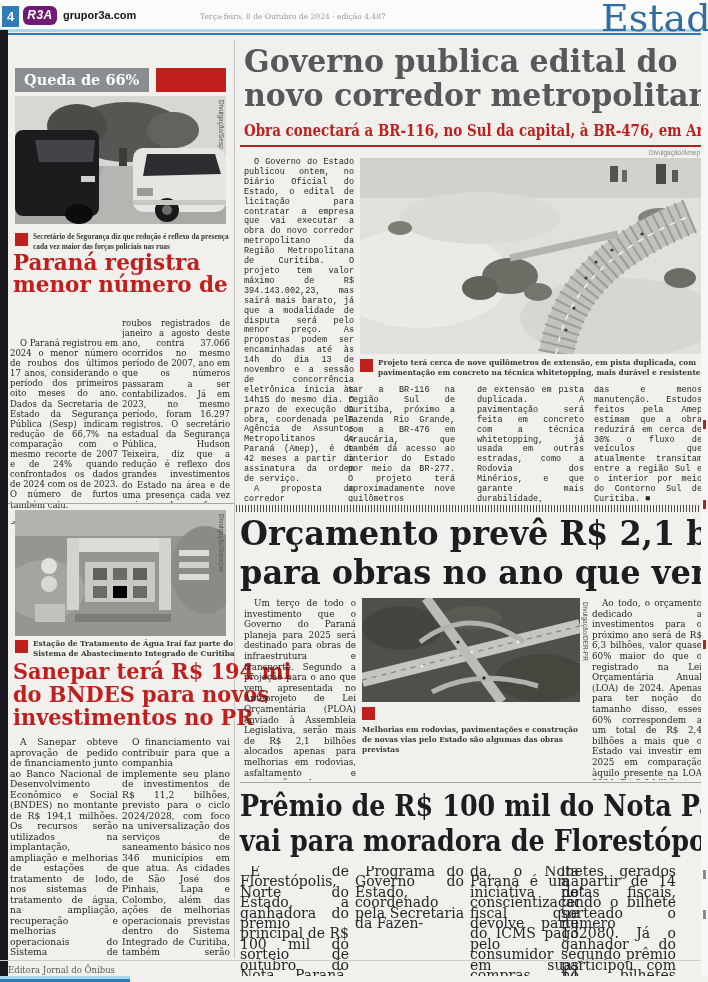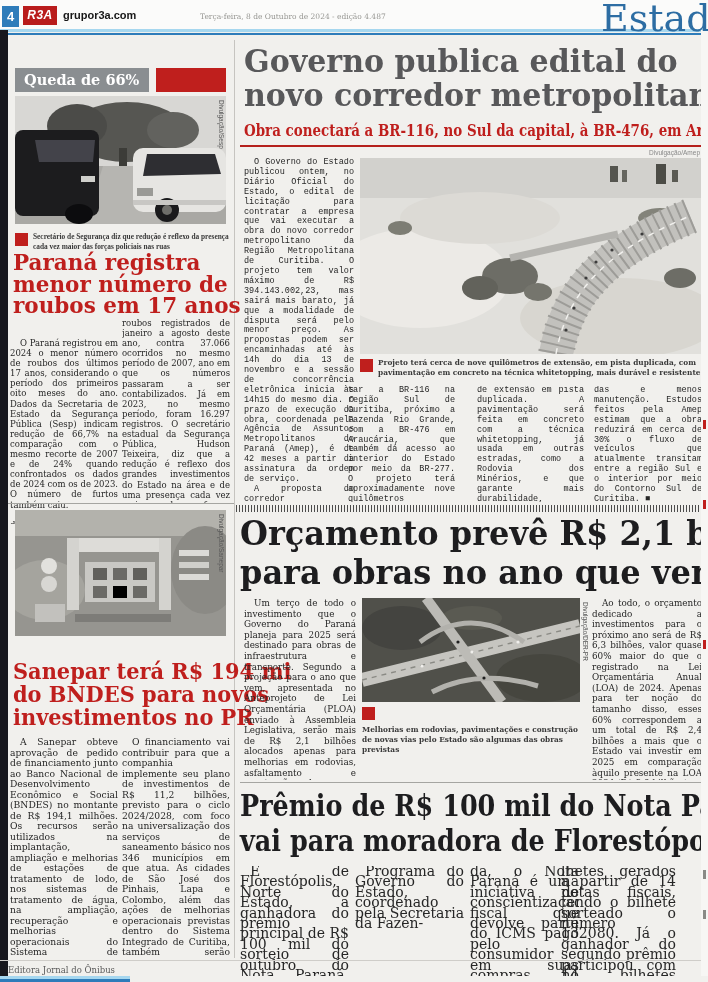--- a/index.html
+++ b/index.html
@@ -2,22 +2,22 @@
 <html><head>
 <meta charset="utf-8">
 <style>
   html,body{margin:0;padding:0;background:#dcdbd8;}
   .page{position:relative;width:708px;height:982px;background:#f1f0ed;overflow:hidden;
         font-family:"DejaVu Serif", serif;color:#262626;}
   
   .h-bg{position:absolute;left:0;top:0;width:708px;height:29px;background:#fbfbfa;}
   .pagenum{position:absolute;left:2px;top:6px;width:17px;height:21px;background:#2e7cba;color:#fff;
            font:bold 13px/21px "Liberation Sans",sans-serif;text-align:center;}
-  .logo{position:absolute;left:23px;top:6px;width:34px;height:19px;background:#b91c1c;color:#fff;
-        font:bold italic 12px/19px "Liberation Sans",sans-serif;text-align:center;letter-spacing:.5px;}
+  .logo{position:absolute;left:23px;top:6px;width:34px;height:19px;background:#701a75;color:#fff;
+        font:bold italic 12px/19px "Liberation Sans",sans-serif;text-align:center;letter-spacing:.5px;border-radius:6px;}
   .site{position:absolute;left:63px;top:9px;font:bold 11px "Liberation Sans",sans-serif;color:#161616;}
   .dateline{position:absolute;left:200px;top:12px;width:308px;text-align:left;font-size:7.5px;color:#979793;}
   .rule{position:absolute;left:0;top:29px;width:708px;height:6px;
         background:linear-gradient(#a6d7ef 0 3px,#f1f0ed 3px 4px,#2e7cba 4px 6px);}
   .section{position:absolute;left:601px;top:-4px;font-size:38px;color:#2d6da3;z-index:3;}
   .leftbar{position:absolute;left:0;top:30px;width:8px;height:946px;background:#17171d;}
   .vline{position:absolute;left:234px;top:40px;width:1px;height:918px;background:#c6c4c0;}
   .bleed{position:absolute;left:701px;top:30px;width:7px;height:946px;background:#f7f6f4;}
   .bm{position:absolute;left:2px;width:3px;height:9px;}
   
@@ -101,21 +101,20 @@
   </div>
 
   <div class="cap" style="left:15px;top:232px;width:211px;font-family:Liberation Serif, serif;">
     <span class="sq"></span>
     <span class="t">Secretário de Segurança diz que redução é reflexo da presença cada vez maior das forças policiais nas ruas</span>
   </div>
 
   <div class="hl head1 red">
     <div>Paraná registra</div>
     <div>menor número de</div>
-    <div>roubos em 17 anos</div>
   </div>
 
   <div class="col b1" style="left:10px;top:318px;width:108px;height:186px;margin-top:20px;">
     <p>O Paraná registrou em 2024 o menor número de roubos dos últimos 17 anos, considerando o período dos primeiros oito meses do ano. Dados da Secretaria de Estado da Segurança Pública (Sesp) indicam redução de 66,7% na comparação com o mesmo recorte de 2007 e de 24% quando confrontados os dados de 2024 com os de 2023. O número de furtos também caiu.</p>
     <p>Foram 12.337 casos de</p>
   </div>
   <div class="col b1" style="left:122px;top:318px;width:108px;height:186px;">
     <p class="noind">roubos registrados de janeiro a agosto deste ano, contra 37.066 ocorridos no mesmo período de 2007, ano em que os números passaram a ser contabilizados. Já em 2023, no mesmo período, foram 16.297 registros. O secretário estadual da Segurança Pública, Hudson Teixeira, diz que a redução é reflexo dos grandes investimentos do Estado na área e de uma presença cada vez maior das forças policiais nas ruas. ■</p>
   </div>
 
@@ -141,20 +140,24 @@
       <circle cx="34" cy="74" r="8" fill="#d8d7d3"></circle>
       <rect x="20" y="94" width="30" height="18" fill="#c2c1bd"></rect>
       <rect x="60" y="104" width="96" height="8" fill="#7d7c78"></rect>
       <rect x="164" y="40" width="30" height="6" fill="#dcdbd7"></rect>
       <rect x="164" y="52" width="30" height="6" fill="#d0cfcb"></rect>
       <rect x="164" y="64" width="30" height="6" fill="#dcdbd7"></rect>
     </svg>
     <span class="vcred">Divulgação/Sanepar</span>
   </div>
 
+  <div class="cap" style="left:15px;top:639px;width:211px;">
+    <span class="sq"></span>
+    <span class="t">Estação de Tratamento de Água Iraí faz parte do Sistema de Abastecimento Integrado de Curitiba</span>
+  </div>
 
   <div class="hl head2 red">
     <div>Sanepar terá R$ 194 mi</div>
     <div>do BNDES para novos</div>
     <div>investimentos no PR</div>
   </div>
 
   <div class="col b2" style="left:10px;top:737px;width:108px;height:220px;">
     <p>A Sanepar obteve aprovação de pedido de financiamento junto ao Banco Nacional de Desenvolvimento Econômico e Social (BNDES) no montante de R$ 194,1 milhões. Os recursos serão utilizados na implantação, ampliação e melhorias de estações de tratamento de lodo, nos sistemas de tratamento de água, na ampliação, recuperação e melhorias operacionais do Sistema de Abastecimento Integrado de Curitiba (SAIC) e no controle e redução de perdas de água.</p>
   </div>

